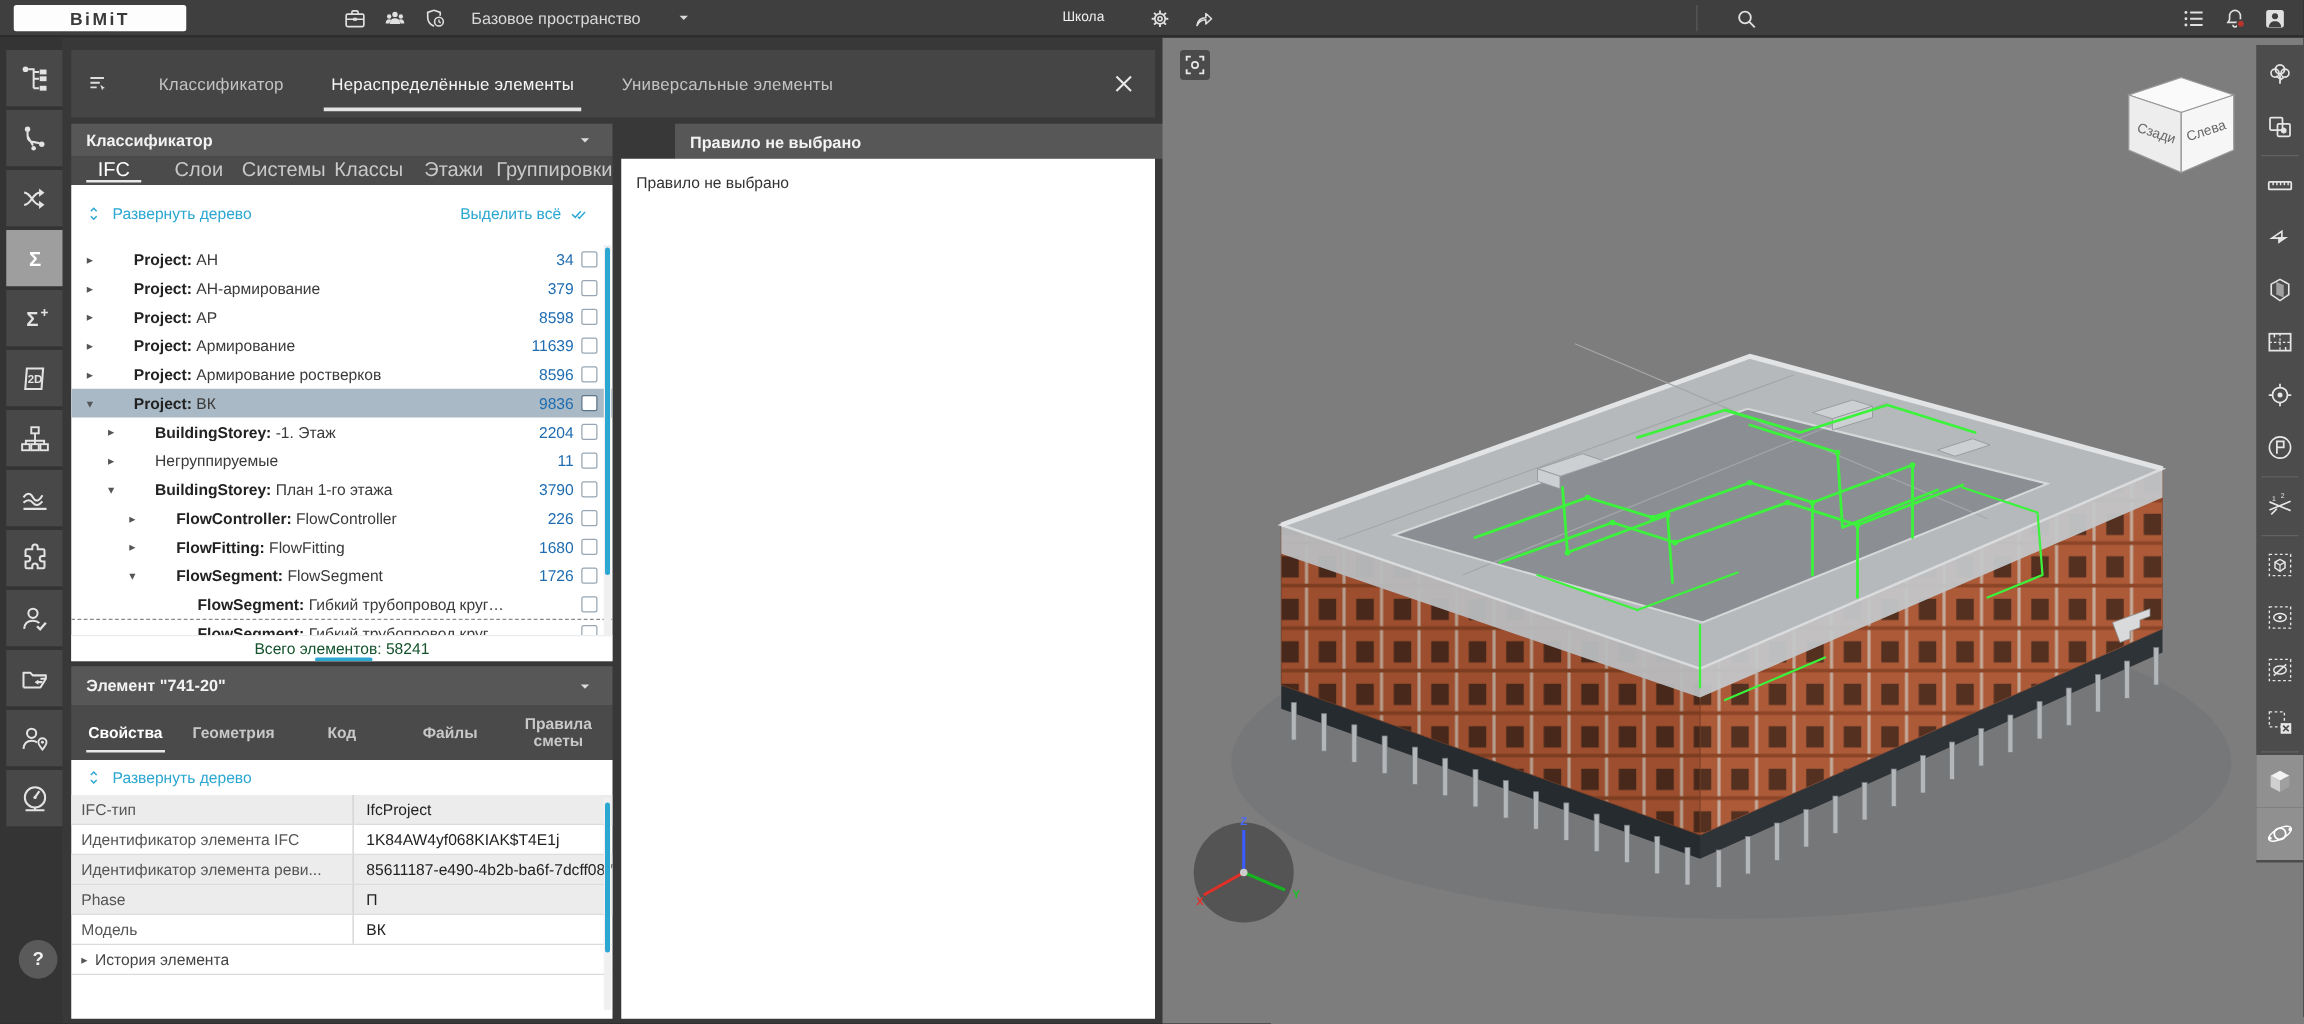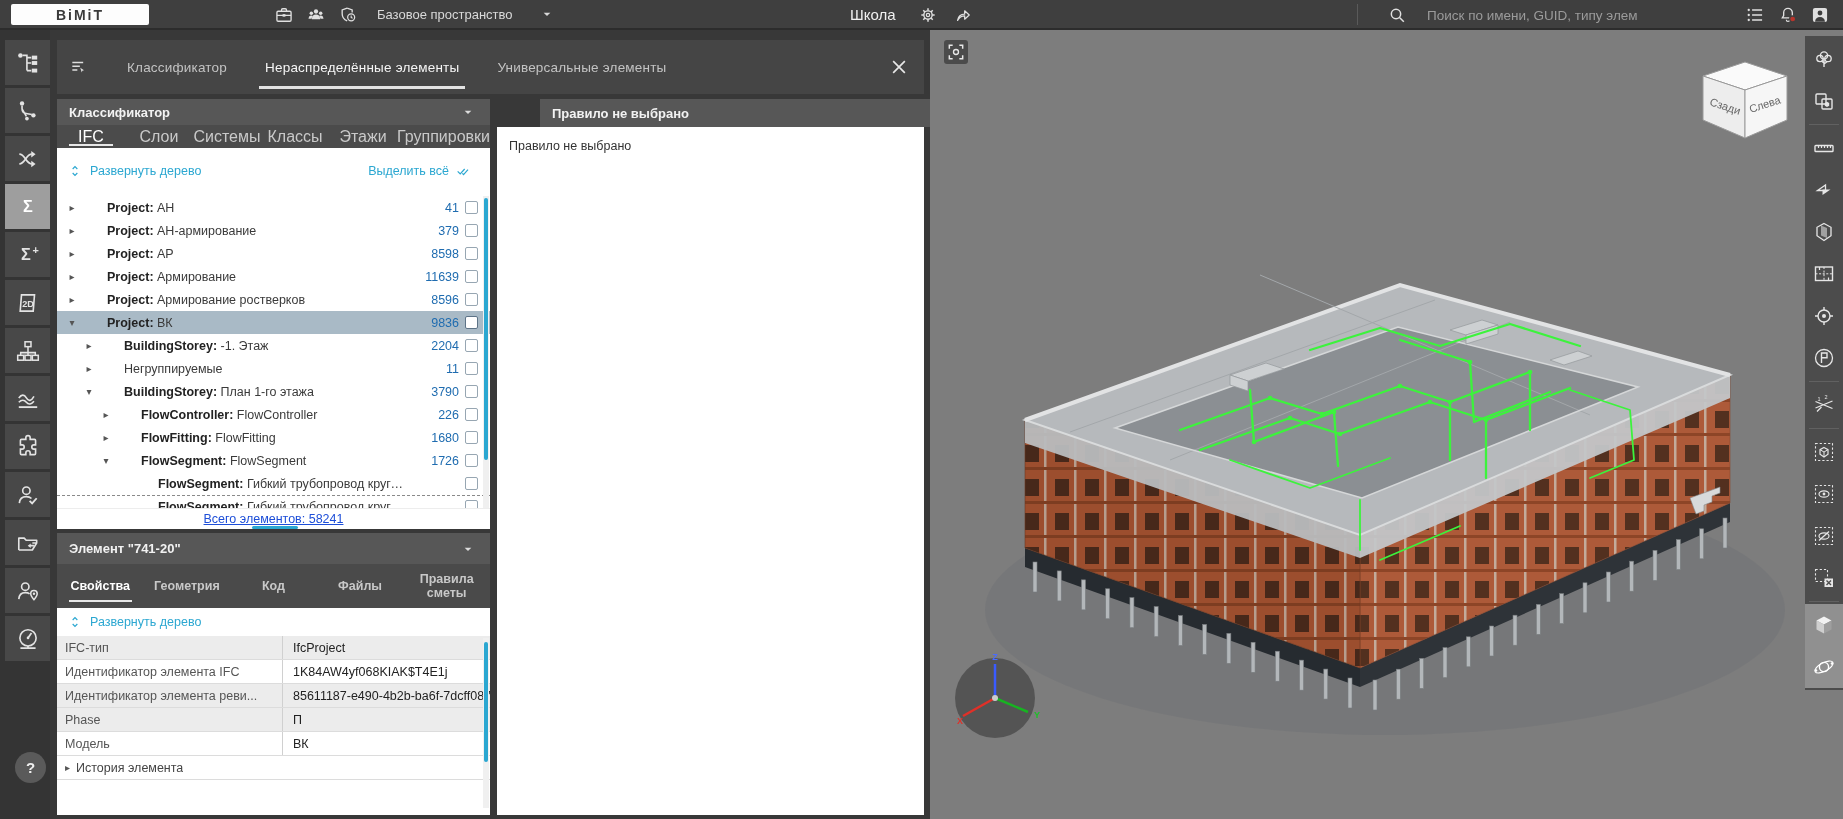--- a/index.html
+++ b/index.html
@@ -6,21 +6,21 @@
   #app{position:relative;width:1843px;height:819px;background:#383838;overflow:hidden;
        font-family:"Liberation Sans",sans-serif;color:#e4e4e4;font-size:13px;}
   .icon svg{display:block;}
   
   #topbar{position:absolute;left:0;top:0;width:1843px;height:30px;background:#3f3f3f;
           border-bottom:2px solid #2c2c2c;box-sizing:border-box;z-index:30;}
   #logo{position:absolute;left:11px;top:4px;width:138px;height:21px;background:#fdfdfd;border-radius:2px;
         color:#3a3a3a;font-weight:bold;font-size:14px;letter-spacing:2px;display:flex;align-items:center;justify-content:center;}
   .tb-ic{position:absolute;top:3px;width:24px;height:24px;display:flex;align-items:center;justify-content:center;color:#e0e0e0;}
   #workspace{position:absolute;left:377px;top:0;height:28px;display:flex;align-items:center;gap:26px;color:#d9d9d9;font-size:13px;cursor:pointer;}
-  #proj-title{position:absolute;left:850px;top:0;height:28px;display:flex;align-items:center;font-size:15px;color:#f0f0f0;}
+  #proj-title{position:absolute;left:850px;top:0;height:28px;display:flex;align-items:center;font-size:11px;color:#f0f0f0;}
   #tb-divider{position:absolute;left:1357px;top:4px;width:1px;height:21px;background:#5a5a5a;}
   #search-input{position:absolute;left:1425px;top:2px;width:280px;height:24px;background:transparent;border:none;outline:none;
                 color:#ddd;font-size:13.5px;font-family:"Liberation Sans",sans-serif;}
   #search-input::placeholder{color:#9b9b9b;}
   
   #left-rail{position:absolute;left:0;top:30px;width:50px;height:789px;background:#343434;}
   .tile{margin:0 0 3px 5px;width:45px;height:45px;background:#484848;display:flex;align-items:center;justify-content:center;color:#e3e3e3;cursor:pointer;}
   .tile.active{background:#9e9e9e;color:#fff;}
   #rail-tiles{padding-top:10px;}
   #help-btn{position:absolute;left:15px;top:752px;width:31px;height:31px;border-radius:50%;background:#5a5a5a;border:none;
@@ -38,21 +38,21 @@
               font-weight:bold;font-size:13px;position:relative;cursor:pointer;}
   .col-header .caret{position:absolute;right:14px;top:5px;color:#dcdcdc;}
   
   #classifier-col{position:absolute;left:57px;top:99px;width:433px;height:716px;}
   #subtabs{position:absolute;left:0;top:26px;width:433px;height:23px;background:#4b4b4b;display:flex;overflow:hidden;}
   .stab{flex:1;position:relative;display:flex;align-items:center;justify-content:center;color:#c9c9c9;font-size:16px;cursor:pointer;white-space:nowrap;}
   .stab.active{color:#fff;}
   .stab.active::after{content:"";position:absolute;left:12px;right:12px;bottom:2px;height:2px;background:#e8e8e8;}
   #tree-area{position:absolute;left:0;top:49px;width:433px;height:381px;background:#fff;color:#333;overflow:hidden;}
   .tree-toolbar{position:absolute;left:0;top:0;right:0;height:46px;display:flex;align-items:center;padding:0 10px;box-sizing:border-box;}
-  .teal{color:#1d4ed8;text-decoration:underline;}
+  .teal{color:#14532d;}
   .tool-link{display:flex;align-items:center;gap:7px;font-size:12.5px;color:#2ba7d1;cursor:pointer;}
   #tree-rows{position:absolute;left:0;top:48px;right:0;height:313px;overflow:hidden;}
   .trow{position:relative;height:23px;display:flex;align-items:center;font-size:12.5px;color:#3a3a3a;cursor:pointer;box-sizing:border-box;}
   .trow.selected{background:#a9bac6;}
   .trow.dashed{border-top:1px dashed #8a8a8a;border-bottom:1px dashed #8a8a8a;}
   .trow .caret{width:14px;text-align:center;color:#555;font-size:10px;flex:none;}
   .trow .lbl{flex:1;white-space:nowrap;overflow:hidden;text-overflow:ellipsis;padding-left:28px;}
   .trow .lbl b{font-weight:bold;color:#222;}
   .trow .cnt{flex:none;width:52px;text-align:right;color:#1f6cb0;margin-right:6px;}
   .cb{flex:none;width:13px;height:13px;border:1.5px solid #97a6b2;border-radius:2px;background:#fff;margin-right:12px;box-sizing:border-box;cursor:pointer;}
@@ -146,21 +146,20 @@
           <path d="M5.5 18.5c.8-5 3.8-7.5 8.5-7.5V7l5.5 5-5.5 5v-4c-3.6 0-6.3 1.3-8.5 5.5z" fill="none" stroke="currentColor" stroke-width="1.5" stroke-linejoin="round"></path>
         </svg>
       </span>
     <div id="tb-divider"></div>
     <span class="tb-ic icon" style="left:1385px">
         <svg viewBox="0 0 24 24" width="20" height="20">
           <circle cx="10.8" cy="10.8" r="5.6" fill="none" stroke="currentColor" stroke-width="1.8"></circle>
           <path d="M15 15l5.2 5.2" stroke="currentColor" stroke-width="1.8"></path>
         </svg>
       </span>
-    <input id="search-input" placeholder="Поиск по имени, GUID, типу элем" style="">
     <span class="tb-ic icon" style="left:1743px">
         <svg viewBox="0 0 24 24" width="20" height="20">
           <path d="M8.5 6h12M8.5 12h12M8.5 18h12" stroke="currentColor" stroke-width="1.8"></path>
           <circle cx="4.5" cy="6" r="1.4" fill="currentColor"></circle>
           <circle cx="4.5" cy="12" r="1.4" fill="currentColor"></circle>
           <circle cx="4.5" cy="18" r="1.4" fill="currentColor"></circle>
         </svg>
       </span>
     <span class="tb-ic icon" style="left:1776px">
         <svg viewBox="0 0 24 24" width="20" height="20">
@@ -356,21 +355,21 @@
                 <path d="M2.5 12.5l3.8 3.8L13 9M9.5 15.5l1.8 1.8L18 10" fill="none" stroke="currentColor" stroke-width="1.8"></path>
               </svg>
             </span>
         </span>
       </div>
       <div id="tree-rows">
           <div class="trow">
             <span style="flex: 0 0 auto; width: 8px;"></span>
             <span class="caret">▸</span>
             <span class="lbl"><b>Project: </b>АН</span>
-            <span class="cnt">41</span>
+            <span class="cnt">34</span>
             <span class="cb"></span>
           </div>
           <div class="trow">
             <span style="flex: 0 0 auto; width: 8px;"></span>
             <span class="caret">▸</span>
             <span class="lbl"><b>Project: </b>АН-армирование</span>
             <span class="cnt">379</span>
             <span class="cb"></span>
           </div>
           <div class="trow">

